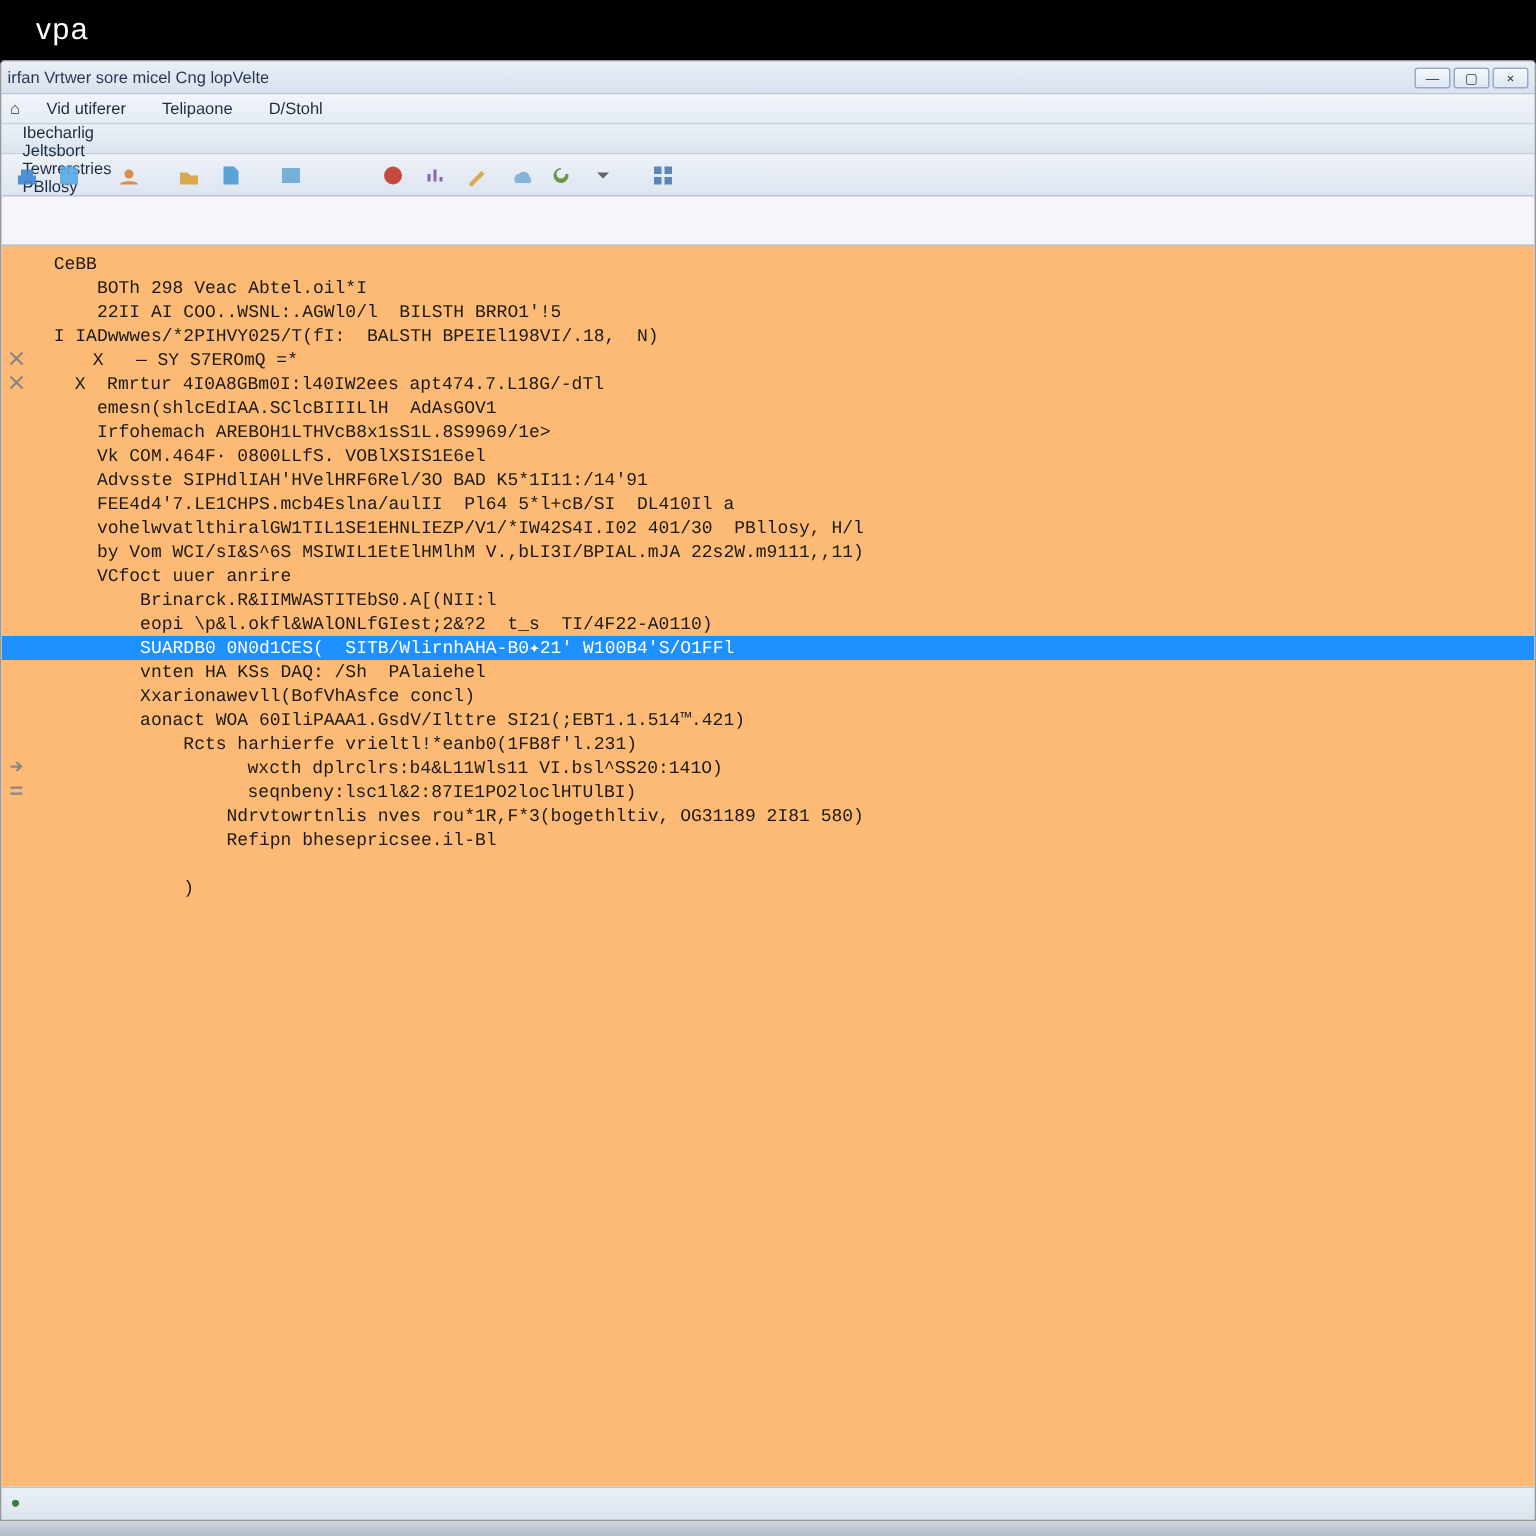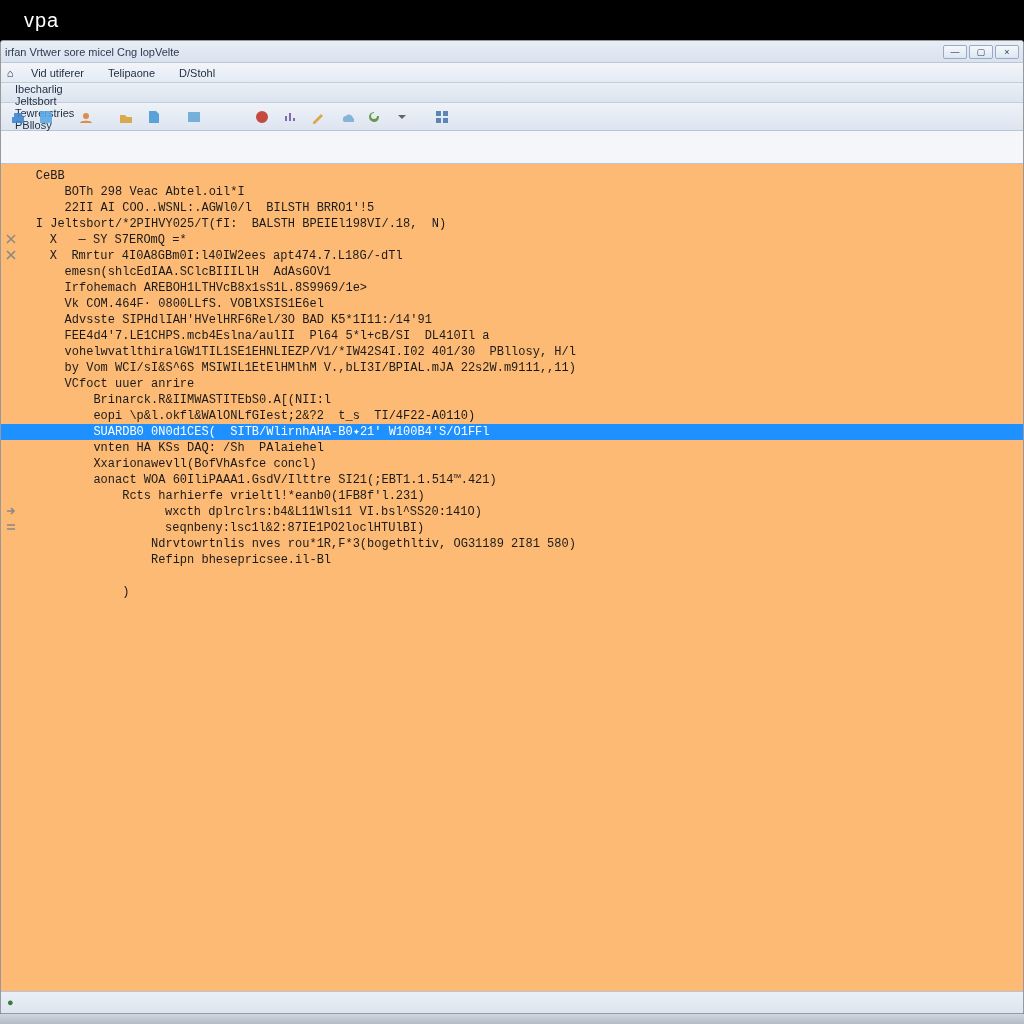--- a/index.html
+++ b/index.html
@@ -141,22 +141,22 @@
             <path d="M2 2h5v5H2zm7 0h5v5H9zM2 9h5v5H2zm7 0h5v5H9z" fill="#4a7bb0" opacity="0.9"></path>
           </svg>
         </div>
       </div>
 
     <div class="content">
       <div class="code" id="code">
           <div class="line">    CeBB</div>
           <div class="line">        BOTh 298 Veac Abtel.oil*I</div>
           <div class="line">        22II AI COO..WSNL:.AGWl0/l  BILSTH BRRO1'!5</div>
-          <div class="line">    I Jeltsbort/*2PIHVY025/T(fI:  BALSTH BPEIEl198VI/.18,  N)</div>
-          <div class="line" style="padding-left: 20px;">    X   — SY S7EROmQ =*<svg class="gicon" viewBox="0 0 12 12">
+          <div class="line">    I IADwwwes/*2PIHVY025/T(fI:  BALSTH BPEIEl198VI/.18,  N)</div>
+          <div class="line" style="padding-left: 32px;">    X   — SY S7EROmQ =*<svg class="gicon" viewBox="0 0 12 12">
               <path d="M2 2l8 8M10 2l-8 8" stroke="#888" stroke-width="1.5" fill="none"></path>
             </svg></div>
           <div class="line" style="padding-left: 20px;">    X  Rmrtur 4I0A8GBm0I:l40IW2ees apt474.7.L18G/-dTl<svg class="gicon" viewBox="0 0 12 12">
               <path d="M2 2l8 8M10 2l-8 8" stroke="#888" stroke-width="1.5" fill="none"></path>
             </svg></div>
           <div class="line">        emesn(shlcEdIAA.SClcBIIILlH  AdAsGOV1</div>
           <div class="line">        Irfohemach AREBOH1LTHVcB8x1sS1L.8S9969/1e&gt;</div>
           <div class="line">        Vk COM.464F· 0800LLfS. VOBlXSIS1E6el</div>
           <div class="line">        Advsste SIPHdlIAH'HVelHRF6Rel/3O BAD K5*1I11:/14'91</div>
           <div class="line">        FEE4d4'7.LE1CHPS.mcb4Eslna/aulII  Pl64 5*l+cB/SI  DL410Il a</div>

